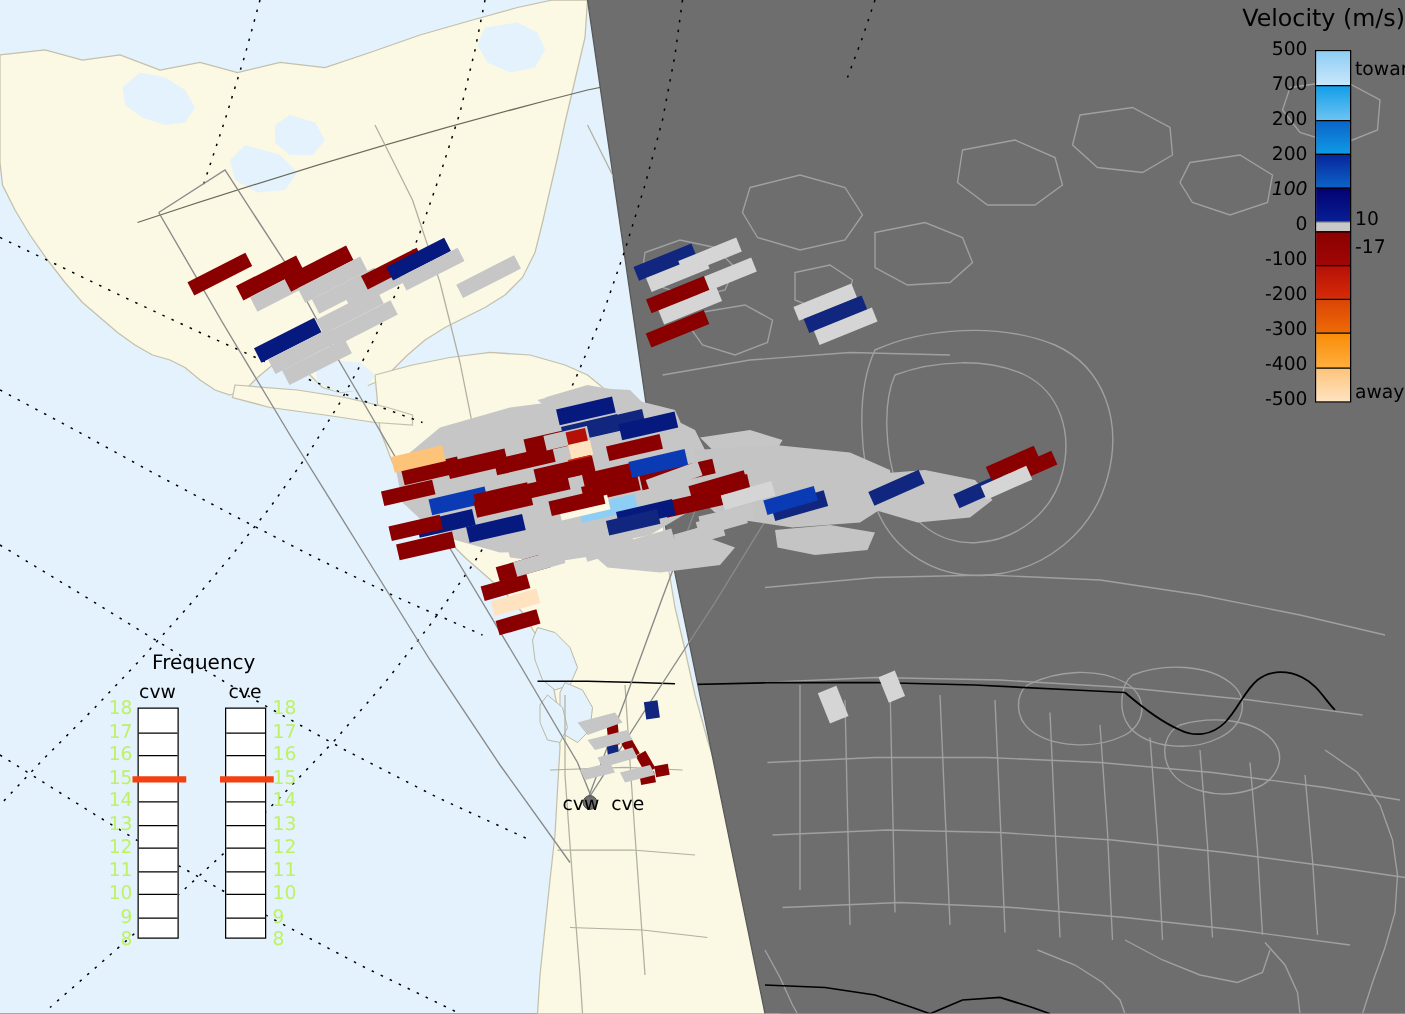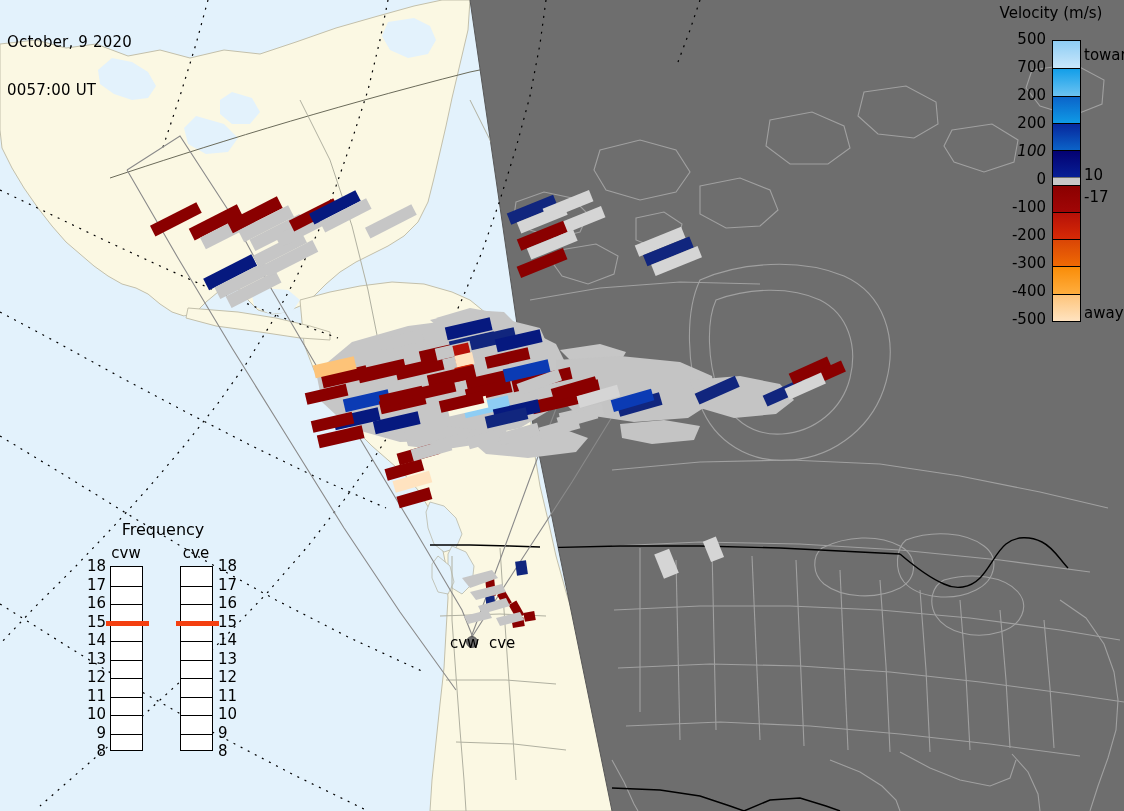--- a/index.html
+++ b/index.html
@@ -9,43 +9,43 @@
   svg{display:block;}
   #mapsvg{position:absolute;left:0;top:0;}
 
   
   #timestamp{position:absolute;left:7px;top:2px;color:#000;font-size:15px;
              line-height:16px;white-space:pre;letter-spacing:.2px;}
   #timestamp div{margin:0;padding:0;}
 
   
   #cbar-wrap{position:absolute;left:978px;top:4px;width:146px;height:330px;}
-  #cbar-title{position:absolute;left:0px;top:0px;width:146px;text-align:center;
-              color:#000;font-size:15px;}
+  #cbar-title{position:absolute;left:0px;top:0px;width:146px;text-align:right;
+              color:#000;font-size:19px;}
   #cbar-box{position:absolute;left:74px;top:36px;width:27px;height:280px;
             border:1px solid #000;box-sizing:content-box;}
   .cband{position:absolute;left:0;width:27px;height:25px;}
   .cb-sep{position:absolute;left:0;width:27px;height:1px;background:#000;}
   .cb-tick{position:absolute;right:78px;width:66px;text-align:right;
            color:#000;font-size:15px;line-height:15px;}
   .cb-side{position:absolute;left:106px;color:#000;font-size:15px;line-height:15px;
            white-space:nowrap;}
 
   
   #freq-wrap{position:absolute;left:88px;top:520px;width:150px;height:240px;}
   #freq-title{position:absolute;left:0;top:0;width:150px;text-align:center;
               color:#000;font-size:16px;}
   .freq-col{position:absolute;top:24px;}
   .freq-name{position:absolute;top:0;width:44px;text-align:center;color:#000;
              font-size:15px;}
   .freq-bar{position:absolute;top:22px;width:33px;height:185px;border:1.5px solid #000;
             background:#fff;box-sizing:border-box;}
   .freq-row{position:absolute;left:0;width:100%;height:1px;background:#000;}
   .freq-mark{position:absolute;left:-5px;width:43px;height:5px;background:#f43f10;}
-  .freq-lbl{position:absolute;color:#000000;font-size:15px;line-height:15px;
+  .freq-lbl{position:absolute;color:#bef264;font-size:15px;line-height:15px;
             white-space:nowrap;}
 
   
   .site-lbl{position:absolute;color:#000;font-size:15px;}
 </style>
 </head>
 <body>
 
 <div id="stage">
 
@@ -504,24 +504,20 @@
       <g fill="#c6c6c6">
         <polygon points="462,578 492,570 498,578 470,588"></polygon>
         <polygon points="470,592 502,584 506,592 476,600"></polygon>
         <polygon points="478,606 506,598 510,606 482,614"></polygon>
         <polygon points="464,616 488,610 492,618 468,624"></polygon>
         <polygon points="496,618 520,612 524,620 500,626"></polygon>
       </g>
     </g>
   </svg>
 
-  <div id="timestamp">
-    <div>October, 9 2020</div>
-    <div>0057:00 UT</div>
-  </div>
 
   <div id="cbar-wrap">
     <div id="cbar-title">Velocity (m/s)</div>
     <div id="cbar-box">
         <div class="cband" style="top: 0px; height: 27.3px; background: linear-gradient(rgb(142, 205, 244), rgb(201, 231, 251));"></div>
         <div class="cband" style="top: 27.3px; height: 27.3px; background: linear-gradient(rgb(15, 157, 232), rgb(108, 195, 242));"></div>
         <div class="cb-sep" style="top: 27.3px;"></div>
         <div class="cband" style="top: 54.6px; height: 27.3px; background: linear-gradient(rgb(11, 98, 200), rgb(15, 154, 230));"></div>
         <div class="cb-sep" style="top: 54.6px;"></div>
         <div class="cband" style="top: 81.9px; height: 27.3px; background: linear-gradient(rgb(7, 36, 154), rgb(11, 99, 200));"></div>

